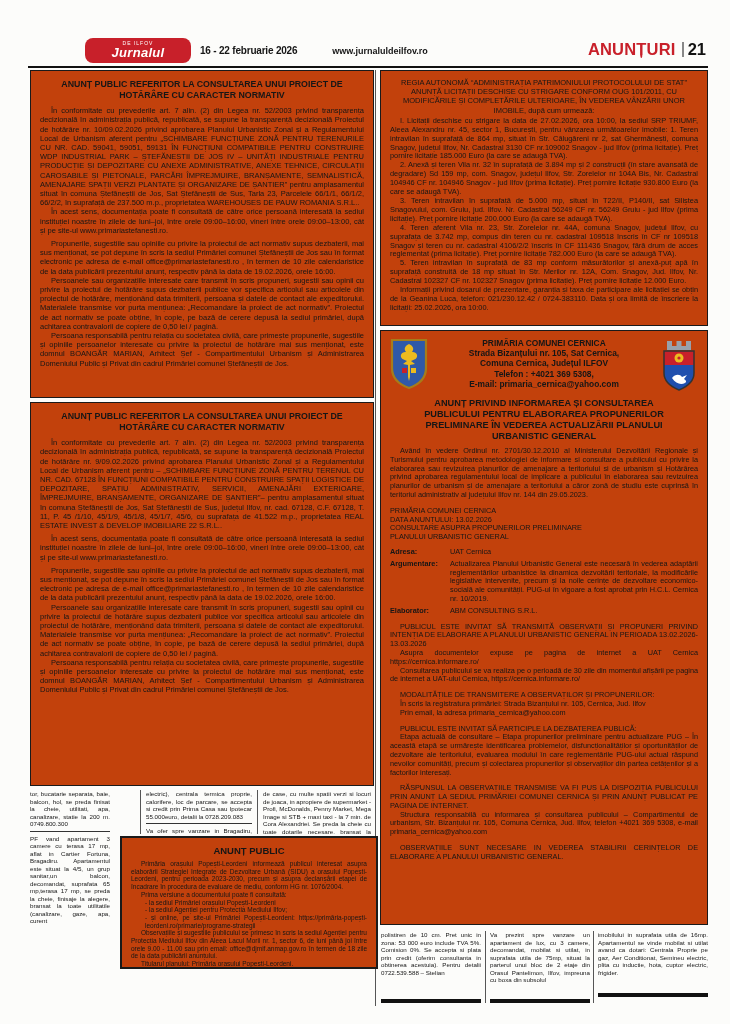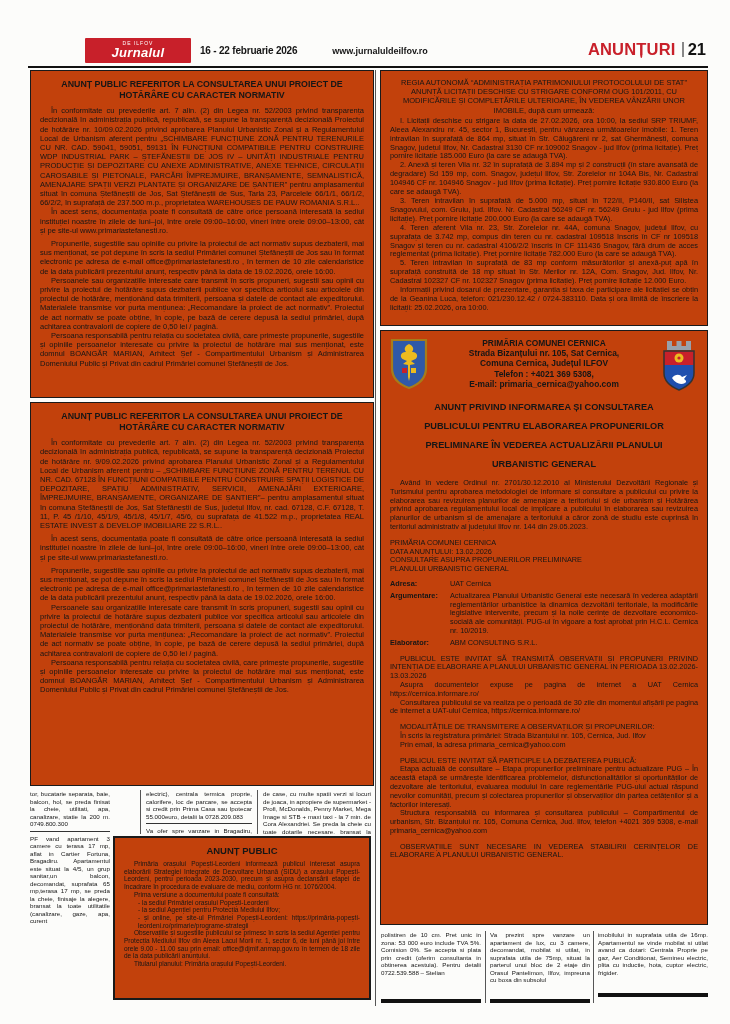--- a/index.html
+++ b/index.html
@@ -10,32 +10,32 @@
   .btitle{font-weight:bold;text-align:center;font-size:8.8px;line-height:10.6px;margin:1px 0 6px 0;}
   .notice p{font-size:7.5px;line-height:9.2px;text-align:justify;margin:0;text-indent:11px;hyphens:auto;}
   .notice p.gap{margin-top:4px;}
   .ra p{font-size:7.4px;line-height:8.9px;text-align:justify;margin:0;text-indent:10px;hyphens:auto;}
   .ra .rahead{font-size:7.5px;line-height:9.2px;text-align:center;text-indent:0;margin-bottom:2px;}
   .cer{font-size:7.3px;line-height:8.8px;}
   .cer p{margin:0;text-align:justify;text-indent:10px;hyphens:auto;}
   .cer .nind{text-indent:0;}
   .cer .bold{font-weight:normal;}
   .orghead{font-weight:bold;text-align:center;font-size:8.4px;line-height:10.2px;}
-  .certitle{font-weight:bold;text-align:center;font-size:9.2px;line-height:19px;margin:6px 18px 5px 18px;}
+  .certitle{font-weight:bold;text-align:center;font-size:9.2px;line-height:11px;margin:6px 18px 5px 18px;}
   .frow{display:flex;margin-top:3px;}
   .flabel{flex:none;width:60px;font-weight:bold;}
   .fvalue{flex:1;text-align:justify;}
   .cls{font-size:6.2px;line-height:7.5px;text-align:justify;hyphens:auto;}
   .cls p{margin:0;}
   .cls .ad + .ad{border-top:1px solid #333;margin-top:3px;padding-top:3px;}
   .pop p{font-size:6.5px;line-height:7.7px;text-align:justify;margin:0;text-indent:10px;}
   .pop .bullet{text-indent:0;padding-left:14px;}
   .vrule{width:1px;background:#555;}
   .hbar{height:4px;background:#111;}
-  .logo{background:#c8202a;color:#fff;text-align:center;border-radius:1px;}
+  .logo{background:#c8202a;color:#fff;text-align:center;border-radius:8px;}
   .logo .lt{font-size:5px;line-height:6px;letter-spacing:1px;padding-top:2px;}
   .logo .lm{font-size:13px;line-height:14px;font-weight:bold;font-style:italic;letter-spacing:.3px;}
   .sect{color:#c8202a;font-weight:bold;font-size:16.5px;letter-spacing:.2px;}
   .pgno{color:#111;font-weight:bold;font-size:16.5px;}
   .pgsep{display:inline-block;width:2px;height:15px;background:#888;margin:0 4px 0 6px;vertical-align:-2px;}
 </style>
 </head>
 <body>
 
 <div class="page">
@@ -77,21 +77,21 @@
   <div class="abs vrule" style="left:140px;top:790px;height:44px;"></div>
   <div class="abs cls" style="left:146px;top:790px;width:106px;height:44px;overflow:hidden;">
     <p class="ad">electric), centrala termica proprie, calorifere, loc de parcare, se accepta si credit prin Prima Casa sau Ipotecar 55.000euro, detalii la 0728.209.083</p>
     <p class="ad">Va ofer spre vanzare in Bragadiru, apartament decomandat cu 3 camere - 68 mp utili ce includ un balcon de 4 mp, - la etajele: P, 1, 2 si 3 al unui bloc nou cu 3 etaje. Un loc de parcare inclus in pret! Ansamblul este nou, constructie 2019. Zona linistita,</p>
   </div>
   <div class="abs vrule" style="left:257px;top:790px;height:44px;"></div>
   <div class="abs cls" style="left:263px;top:790px;width:108px;height:44px;overflow:hidden;">
     <p class="ad">de case, cu multe spatii verzi si locuri de joaca, in apropiere de supermarket - Profi, McDonalds, Penny Market, Mega Image si STB + maxi taxi - la 7 min. de Cora Alexandriei. Se preda la cheie cu toate dotarile necesare, bransat la toate utilitatile (canal, apa, gaze si electricitate) si contorizate individual. Constructie pe cadre si placi de beton cu zidarie de caramida Porotherm, inclusiv compartimentarile interioare, cu izolatie exterioara din</p>
   </div>
 
-  <div class="abs box pop" style="left:113px;top:836px;width:258px;height:164px;border-width:2px;">
+  <div class="abs box pop" style="left:120px;top:836px;width:258px;height:133px;border-width:2px;">
     <div style="font-weight:bold;text-align:center;font-size:9.5px;margin-bottom:4px;">ANUNȚ PUBLIC</div>
     <p>Primăria orașului Popești-Leordeni informează publicul interesat asupra elaborării Strategiei Integrate de Dezvoltare Urbană (SIDU) a orașului Popești-Leordeni, pentru perioada 2023-2030, precum și asupra declanșării etapei de încadrare în procedura de evaluare de mediu, conform HG nr. 1076/2004.</p>
     <p>Prima versiune a documentului poate fi consultată:</p>
     <p class="bullet">-   la sediul Primăriei orașului Popești-Leordeni</p>
     <p class="bullet">-   la sediul Agenției pentru Protecția Mediului Ilfov;</p>
     <p class="bullet">-   și online, pe site-ul Primăriei Popești-Leordeni: https://primăria-popești-leordeni.ro/primarie/programe-strategii</p>
     <p>Observațiile și sugestiile publicului se primesc în scris la sediul Agenției pentru Protecția Mediului Ilfov din Aleea Lacul Morii nr. 1, sector 6, de luni până joi între orele 9.00 - 11.00 sau prin email: office@djmif.anmap.gov.ro în termen de 18 zile de la data publicării anunțului.</p>
     <p>Titularul planului: Primăria orașului Popești-Leordeni.</p>
   </div>
 
@@ -153,20 +153,21 @@
         </div>
     </div>
     <p class="bold" style="margin-top:7px;">PUBLICUL ESTE INVITAT SĂ TRANSMITĂ OBSERVAȚII ȘI PROPUNERI PRIVIND INTENȚIA DE ELABORARE A PLANULUI URBANISTIC GENERAL IN PERIOADA 13.02.2026-13.03.2026</p>
     <p>Asupra documentelor expuse pe pagina de internet a UAT Cernica https://cernica.informare.ro/</p>
     <p>Consultarea publicului se va realiza pe o perioadă de 30 zile din momentul afișării pe pagina de internet a UAT-ului Cernica, https://cernica.informare.ro/</p>
     <p class="bold" style="margin-top:7px;">MODALITĂȚILE DE TRANSMITERE A OBSERVAȚILOR ȘI PROPUNERILOR:</p>
     <p>În scris la registratura primăriei: Strada Bizanțului nr. 105, Cernica, Jud. Ilfov</p>
     <p>Prin email, la adresa primaria_cernica@yahoo.com</p>
     <p class="bold" style="margin-top:7px;">PUBLICUL ESTE INVITAT SĂ PARTICIPLE LA DEZBATEREA PUBLICĂ:</p>
     <p>Etapa actuală de consultare – Etapa propunerilor preliminare pentru actualizare PUG – În această etapă se urmărește identificarea problemelor, disfuncționalităților și oportunităților de dezvoltare ale teritoriului, evaluarea modului în care reglementările PUG-ului actual răspund nevoilor comunități, precum și colectarea propunerilor și observațiilor din partea cetățenilor și a factorilor interesați.</p>
+    <p class="bold" style="margin-top:7px;">RĂSPUNSUL LA OBSERVAȚIILE TRANSMISE VA FI PUS LA DISPOZIȚIA PUBLICULUI PRIN ANUNȚ LA SEDIUL PRIMĂRIEI COMUNEI CERNICA ȘI PRIN ANUNȚ PUBLICAT PE PAGINA DE INTERNET.</p>
     <p>Structura responsabilă cu informarea și consultarea publicului – Compartimentul de urbanism, Str. Bizanțului nr. 105, Comuna Cernica, Jud. Ilfov, telefon +4021 369 5308, e-mail primaria_cernica@yahoo.com</p>
     <p class="bold" style="margin-top:7px;">OBSERVAȚIILE SUNT NECESARE IN VEDEREA STABILIRII CERINȚELOR DE ELABORARE A PLANULUI URBANISTIC GENERAL.</p>
   </div>
 
   <div class="abs cls" style="left:381px;top:931px;width:100px;">
     <p class="ad">polistiren de 10 cm. Pret unic in zona: 53 000 euro include TVA 5%. Comision 0%. Se accepta si plata prin credit (oferim consultanta in obtinerea acestuia). Pentru detalii 0722.539.588 – Stelian</p>
   </div>
   <div class="abs vrule" style="left:485px;top:931px;height:72px;"></div>
   <div class="abs cls" style="left:490px;top:931px;width:100px;">
     <p class="ad">Va prezint spre vanzare un apartament de lux, cu 3 camere, decomandat, mobilat si utilat, in suprafata utila de 75mp, situat la parterul unui bloc de 2 etaje din Orasul Pantelimon, Ilfov, impreuna cu boxa din subsolul</p>

